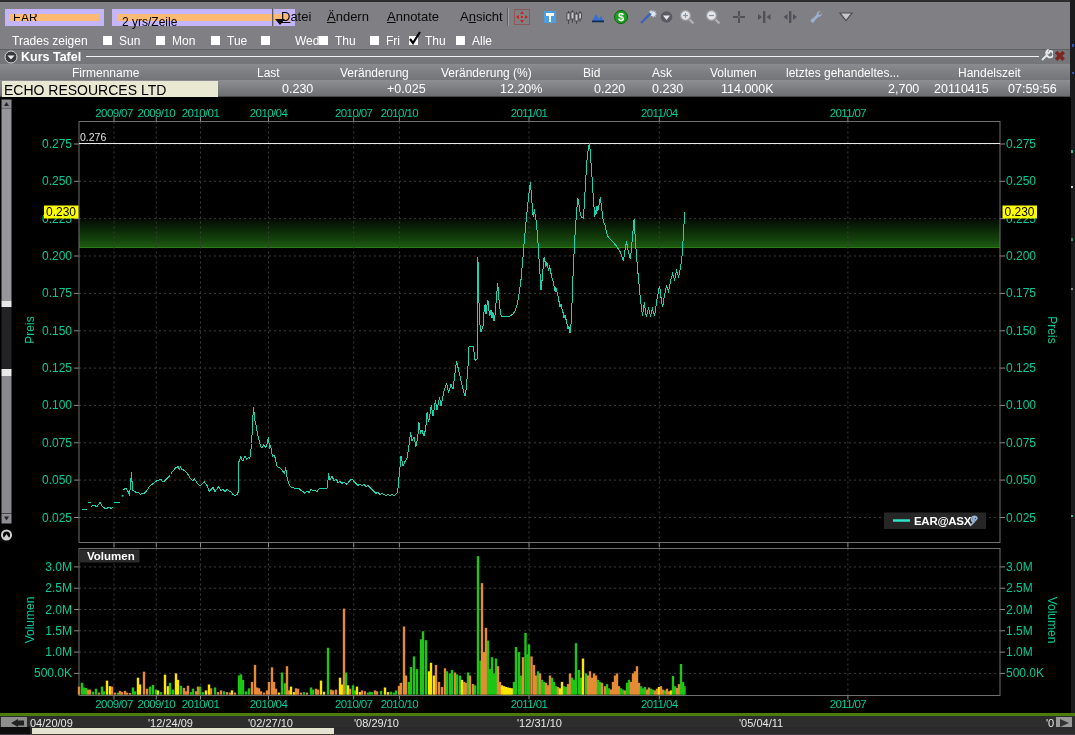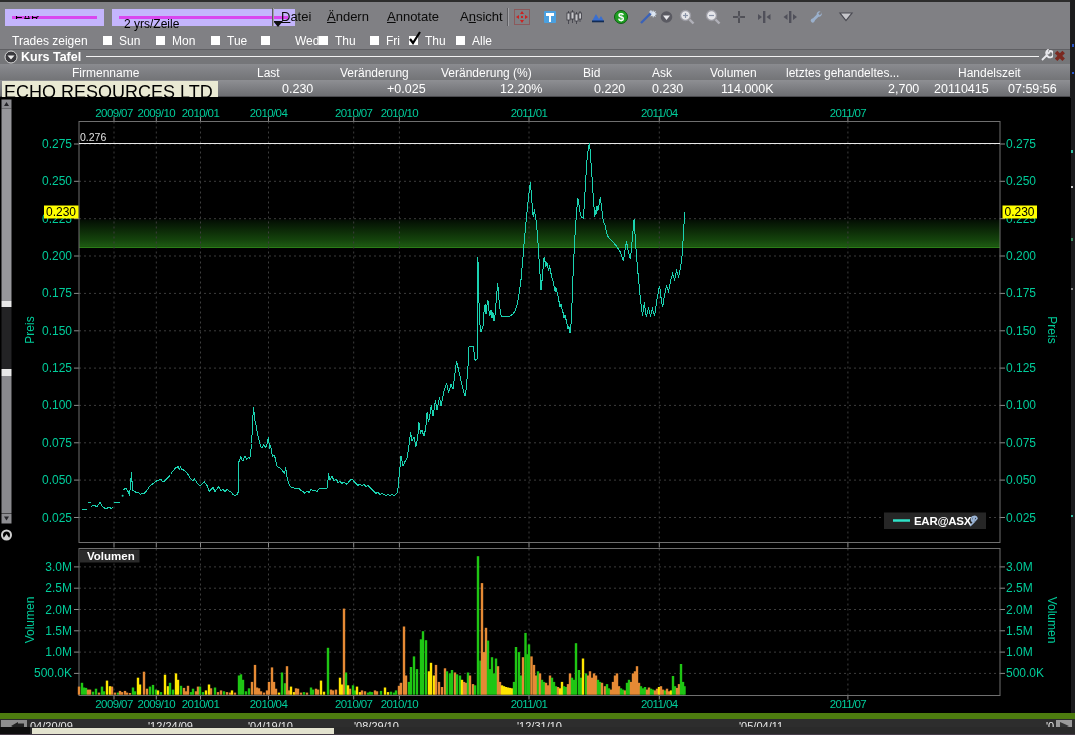--- a/index.html
+++ b/index.html
@@ -8,31 +8,31 @@
 .abs { position:absolute; }
 
 
 #toolbar { left:0; top:0; width:1075px; height:33px; background:#808084; border-top:2px solid #2c2c2c; }
 #row2 { left:0; top:33px; width:1075px; height:16px; background:#808084; }
 #kursbar { left:0; top:49px; width:1075px; height:15px; background:#757679; border-top:1px solid #606064; }
 #thead { left:0; top:64px; width:1075px; height:16px; background:linear-gradient(#8a8b8f,#737477); }
 #trow { left:0; top:80px; width:1075px; height:17px; background:linear-gradient(#8e8f93,#6d6e72); border-bottom:1px solid #4a4a4e; }
 #edgeR { left:1070px; top:0; width:5px; height:98px; background:#1d1d1f; }
 
-.inp { position:absolute; background:#d946ef; border:7px solid #c4b5fd; font-size:12px; color:#000; }
+.inp { position:absolute; background:#fdba74; border:5px solid #c4b5fd; font-size:12px; color:#000; }
 .mi { position:absolute; top:9px; font-size:13px; color:#0a0a0a; }
 .mi u { text-decoration:underline; }
 .wt { position:absolute; color:#fff; font-size:12px; }
 .cb { position:absolute; top:36px; width:9px; height:9px; background:#fff; }
 .hd { position:absolute; top:66px; color:#fdfdfd; font-size:12px; white-space:nowrap; }
 .dv { position:absolute; top:82px; color:#fff; font-size:12.5px; white-space:nowrap; }
 .icon { position:absolute; top:9px; width:16px; height:16px; }
 
 
-#datebar { left:0; top:713px; width:1075px; height:14px; background:#2d2d2d; border-top:6px solid #4d7c0f; }
+#datebar { left:0; top:713px; width:1075px; height:14px; background:#2d2d2d; border-top:3px solid #4d7c0f; }
 .db { position:absolute; top:1px; color:#e8e8e8; font-size:11px; }
 #scrollstrip { left:0; top:727px; width:1075px; height:8px; background:#2a2a2a; }
 
 
 .ax { fill:#00cc9a; font-size:12px; font-family:"Liberation Sans",sans-serif; }
 .axd { fill:#00cc9a; font-size:11.5px; letter-spacing:-0.6px; font-family:"Liberation Sans",sans-serif; }
 .gd { stroke:#3d3d3d; stroke-width:1; stroke-dasharray:2,3; }
 .tk { stroke:#8a8a8a; stroke-width:1; }
 .pl { stroke:#1bd3b1; stroke-width:1; fill:none; shape-rendering:crispEdges; }
 </style></head>
@@ -168,21 +168,21 @@
 <div class="hd" style="left:72px;">Firmenname</div>
 <div class="hd" style="left:257px;">Last</div>
 <div class="hd" style="left:340px;">Veränderung</div>
 <div class="hd" style="left:441px;">Veränderung (%)</div>
 <div class="hd" style="left:583px;text-align:right;">Bid</div>
 <div class="hd" style="left:652px;">Ask</div>
 <div class="hd" style="left:710px;">Volumen</div>
 <div class="hd" style="left:786px;">letztes gehandeltes...</div>
 <div class="hd" style="left:958px;">Handelszeit</div>
 
-<div class="abs" style="left:2px;top:80.5px;width:216px;height:16px;background:#e9e9d3;color:#000;font-size:18px;padding:1.5px 0 0 2px;">ECHO RESOURCES LTD</div>
+<div class="abs" style="left:2px;top:80.5px;width:216px;height:16px;background:#e9e9d3;color:#000;font-size:14px;padding:1.5px 0 0 2px;">ECHO RESOURCES LTD</div>
 <div class="dv" style="left:282px;">0.230</div>
 <div class="dv" style="left:387px;text-align:right;">+0.025</div>
 <div class="dv" style="left:500px;">12.20%</div>
 <div class="dv" style="left:594px;">0.220</div>
 <div class="dv" style="left:652px;">0.230</div>
 <div class="dv" style="left:721px;">114.000K</div>
 <div class="dv" style="left:888px;">2,700</div>
 <div class="dv" style="left:934px;">20110415</div>
 <div class="dv" style="left:1008px;">07:59:56</div>
 
@@ -660,21 +660,21 @@
 </svg>
 
 <div id="datebar" class="abs">
  <div style="position:absolute;left:1px;top:1px;width:26px;height:11px;background:#8e8e8e;"></div>
  <svg style="position:absolute;left:2px;top:2px" width="24" height="10">
         <path d="M9,5 L16,1 L16,9 Z" fill="#222"></path>
         <rect x="16" y="2.5" width="6" height="5" fill="#222"></rect>
       </svg>
  <div class="db" style="left:30px;">04/20/09</div>
  <div class="db" style="left:148px;">'12/24/09</div>
- <div class="db" style="left:248px;">'04/19/10</div>
+ <div class="db" style="left:248px;">'02/27/10</div>
  <div class="db" style="left:354px;">'08/29/10</div>
  <div class="db" style="left:517px;">'12/31/10</div>
  <div class="db" style="left:739px;">'05/04/11</div>
  <div class="db" style="left:1046px;">'0</div>
  <div style="position:absolute;left:1056px;top:1px;width:16px;height:12px;background:#9a9a9a;"></div>
  <svg style="position:absolute;left:1058px;top:2px" width="13" height="10">
         <path d="M2,1 L11,5 L2,9 Z" fill="#333"></path>
       </svg>
 </div>
 

